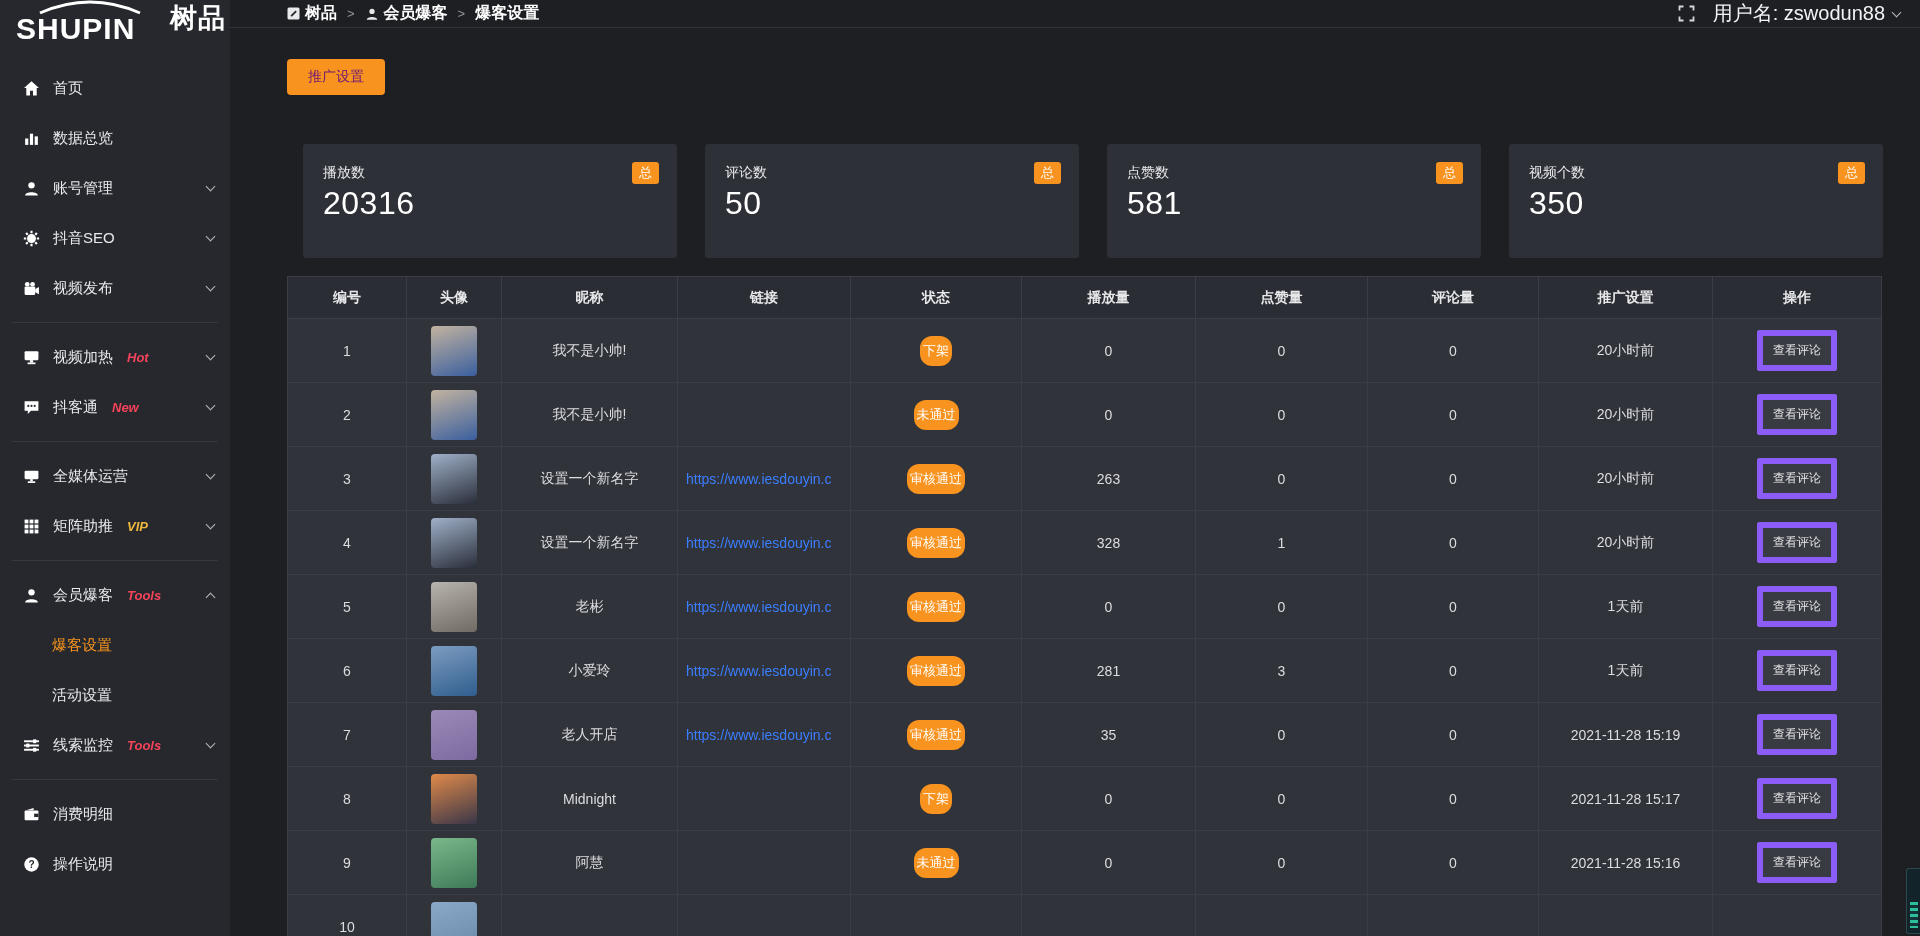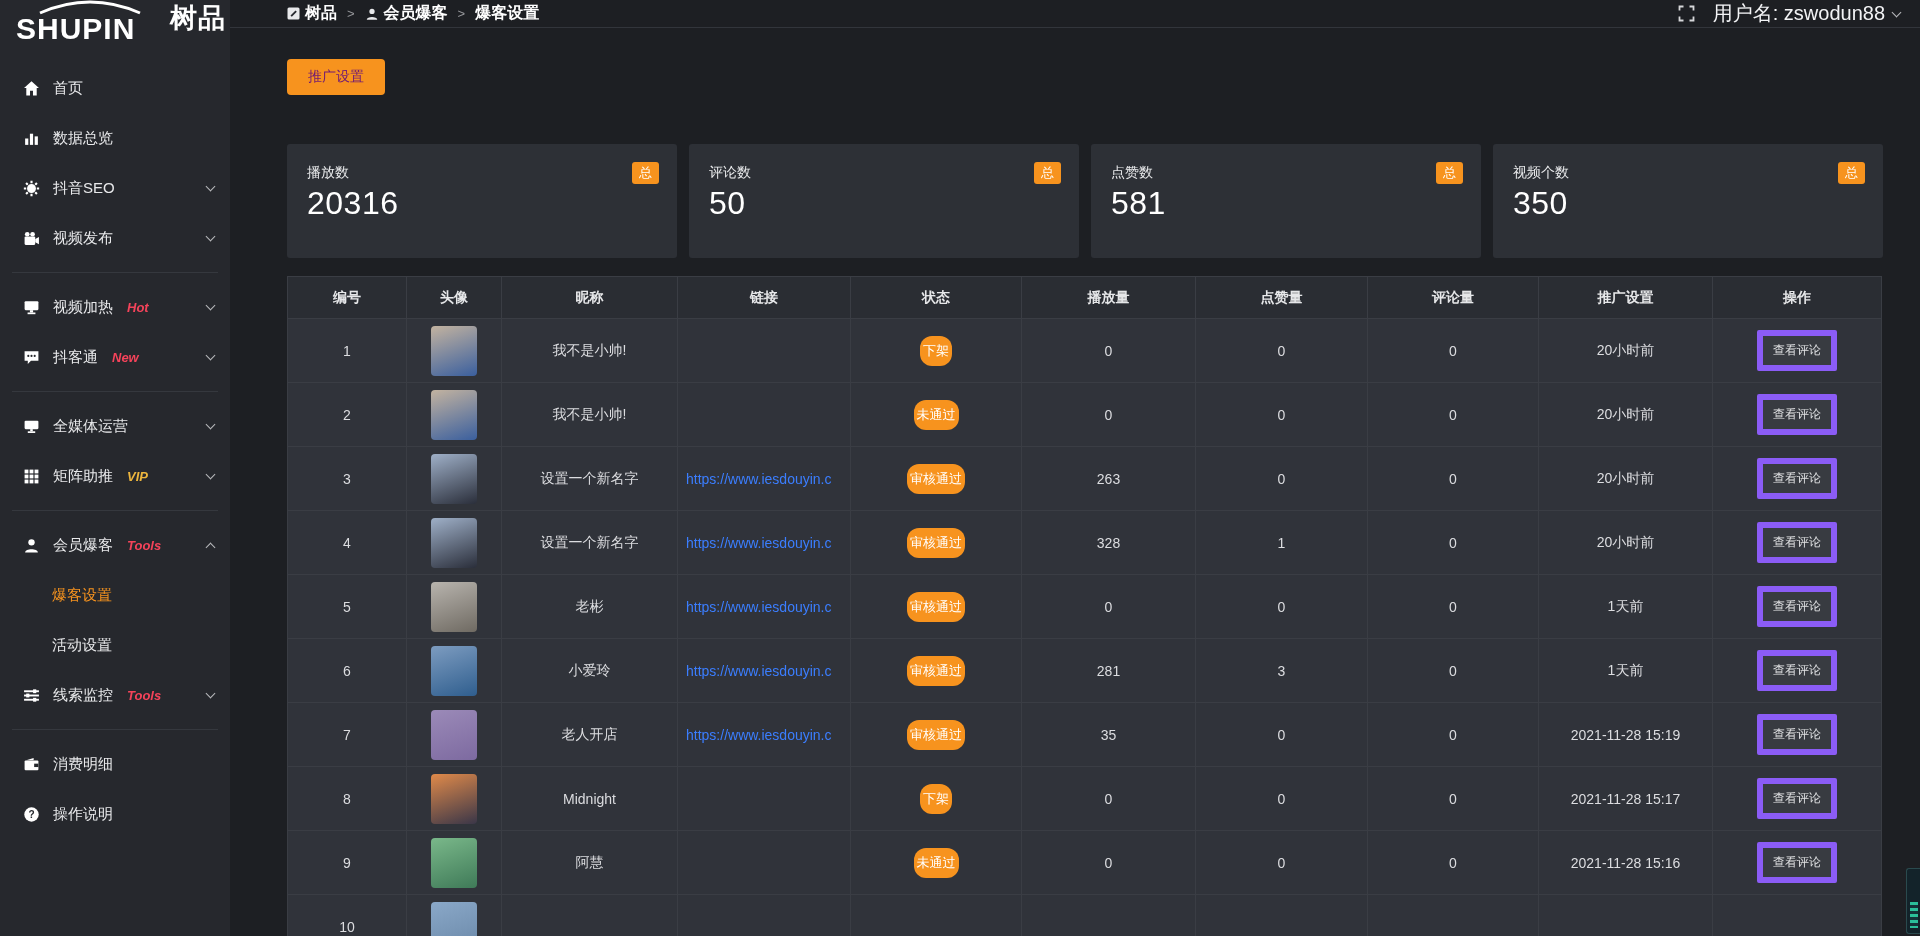--- a/index.html
+++ b/index.html
@@ -42,21 +42,21 @@
   .user { display:flex; align-items:center; gap:8px; font-size:20px; color:#f2f3f5; cursor:pointer; }
   .user .chev { margin:0 0 2px 0; }
 
   .content { flex:1; padding:31px 37px 0 57px; position:relative; }
 
   .promo-btn { background:#f7931e; color:#701a75; border:none; border-radius:4px;
     font-size:14px; padding:9px 21px; cursor:pointer; font-family:inherit; }
 
   
   .cards { margin-top:49px; display:grid; grid-template-columns:repeat(4,1fr); gap:12px; width:1596px; }
-  .card { position:relative; background:#2d3036; border-radius:3px; height:114px; padding:20px 20px 0 20px; }
+  .card { position:relative; background:#2d3036; border-radius:3px; height:114px; padding:20px 20px 0 20px;margin-left:16px; }
   .card-label { font-size:14px; color:#e9eaec; }
   .card-value { font-size:32px; color:#ffffff; font-weight:500; margin-top:3px; letter-spacing:0.5px; }
   .card-badge { position:absolute; top:18px; right:18px; background:#f7931e; color:#fff;
     font-size:13px; padding:2px 7px; border-radius:3px; }
 
   
   .tbl-wrap { margin-top:18px; width:1596px; }
   table { border-collapse:collapse; table-layout:fixed; width:1594px; }
   th { background:#2a2d33; height:42px; font-size:14px; font-weight:bold; color:#e6e7e9;
     border:1px solid #3a3d44; }
@@ -106,20 +106,30 @@
         <span class="m-icon">
           <svg viewBox="0 0 16 16">
               <rect x="2" y="8" width="3" height="6"></rect>
               <rect x="6.5" y="3.5" width="3" height="10.5"></rect>
               <rect x="11" y="6" width="3" height="8"></rect>
             </svg>
         </span>
         <span>数据总览</span>
       </div>
 
+      <div class="m-item">
+        <span class="m-icon">
+          <svg viewBox="0 0 16 16">
+              <circle cx="8" cy="5" r="3"></circle>
+              <path d="M2 14.5 C2 10.5 14 10.5 14 14.5 Z"></path>
+            </svg>
+        </span>
+        <span>账号管理</span>
+        <span class="chev"></span>
+      </div>
 
       <div class="m-item">
         <span class="m-icon">
           <svg viewBox="0 0 16 16" fill="none" stroke="#fff" stroke-width="2">
             <circle cx="8" cy="8" r="3.2"></circle>
             <path d="M8 0.8 V3 M8 13 V15.2 M0.8 8 H3 M13 8 H15.2 M2.9 2.9 L4.5 4.5 M11.5 11.5 L13.1 13.1 M2.9 13.1 L4.5 11.5 M11.5 4.5 L13.1 2.9"></path>
           </svg>
         </span>
         <span>抖音SEO</span>
         <span class="chev"></span>

